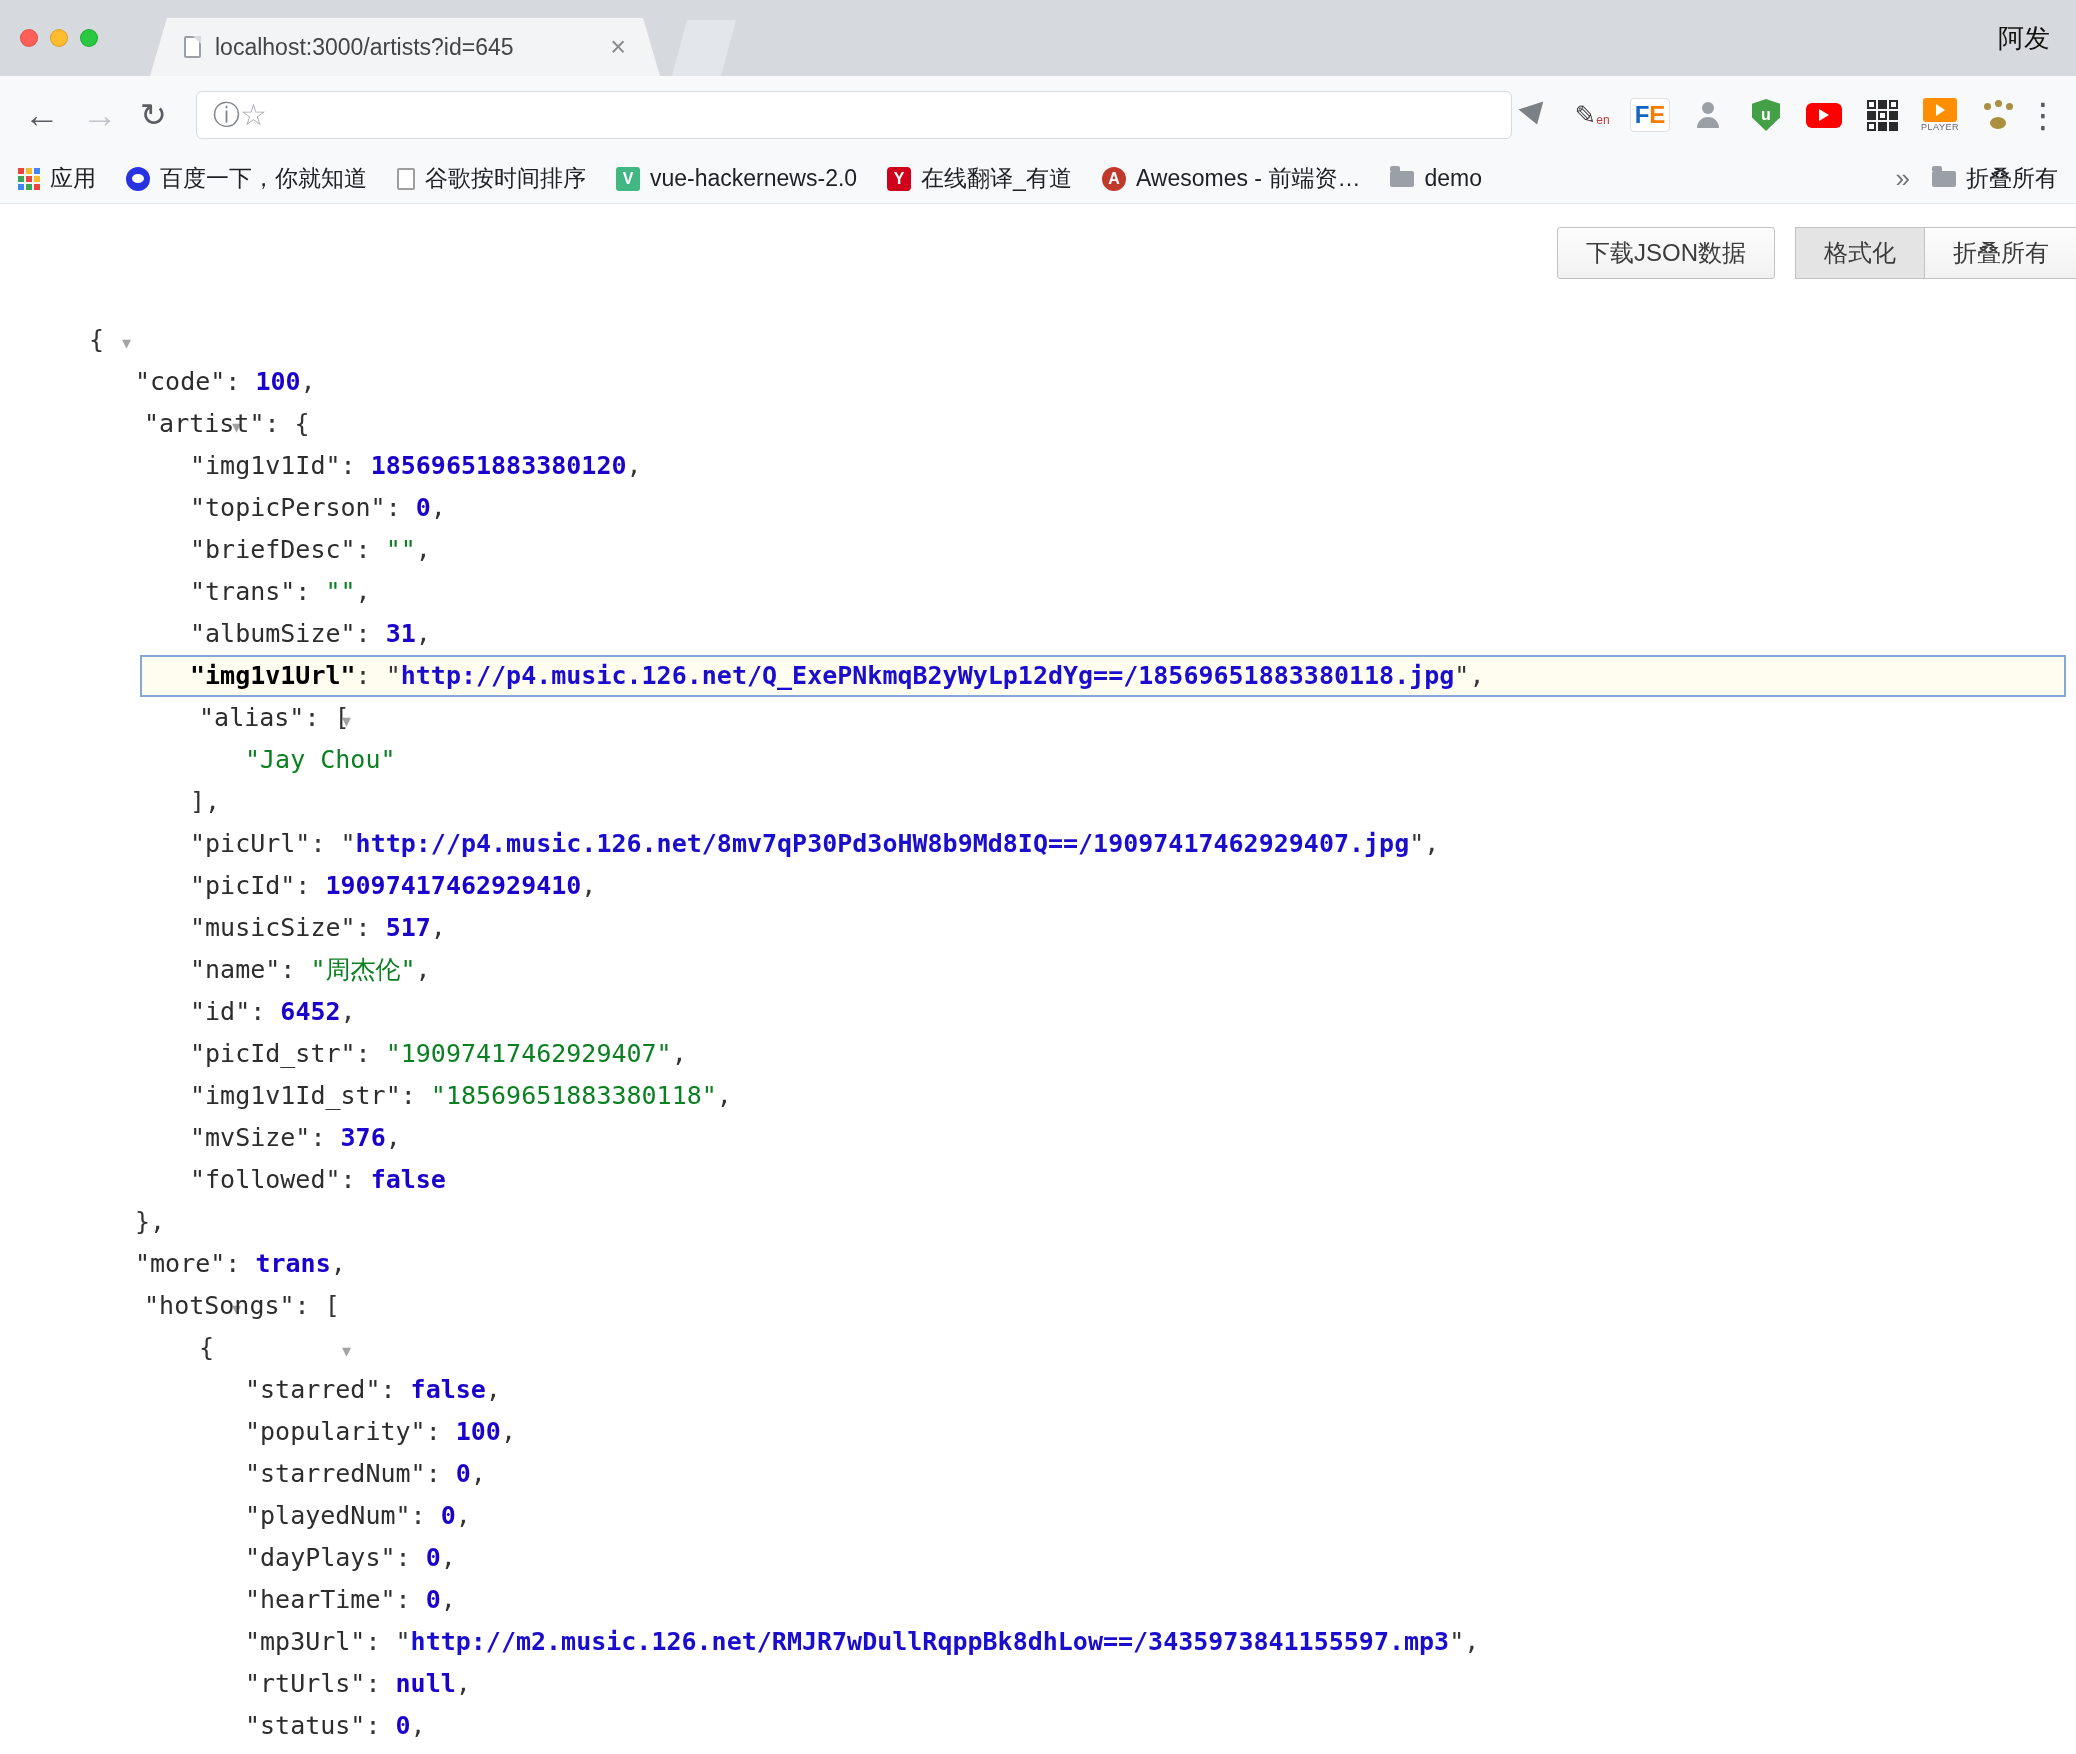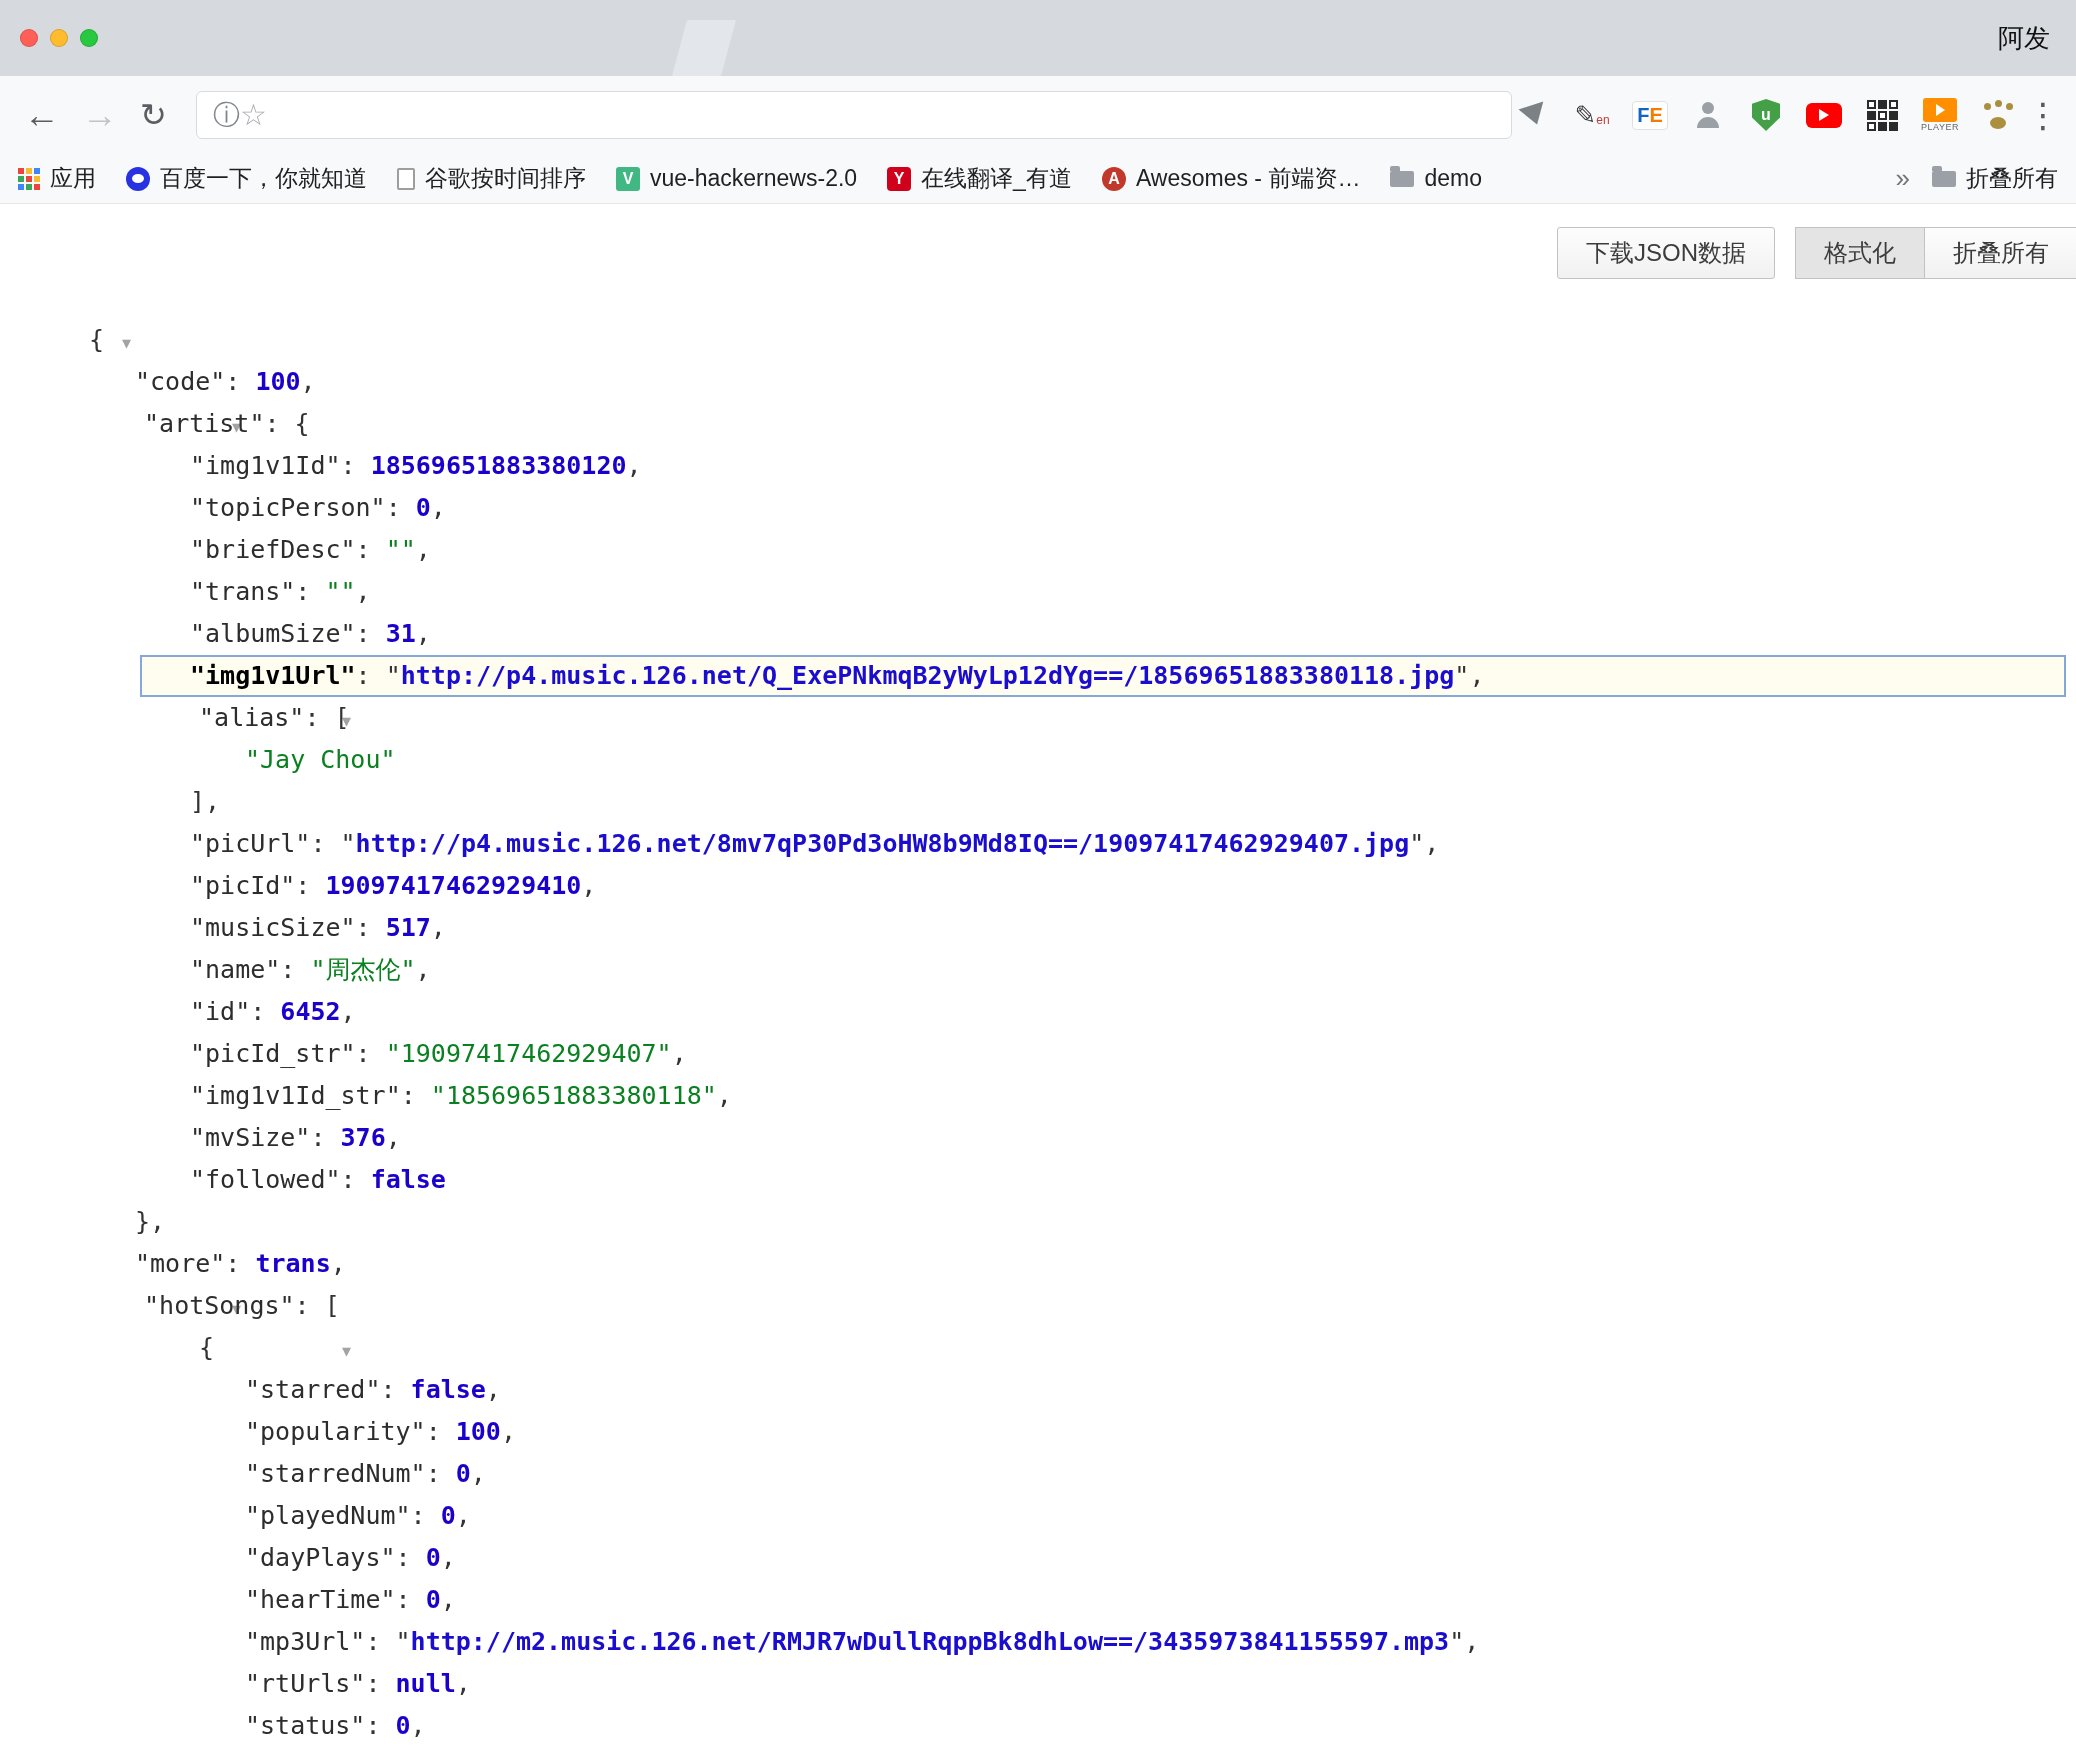--- a/index.html
+++ b/index.html
@@ -32,21 +32,21 @@
     border:1px solid #d8dadd; border-radius:6px; display:flex; align-items:center; padding:0 16px; }
   .info-icon { font-size:27px; color:#80868b; line-height:1; }
   .url { flex:1; margin-left:14px; font-size:26px; color:#24292e; white-space:nowrap; overflow:hidden; }
   .url .path { color:#3c4043; }
   .star-icon { font-size:30px; color:#a9adb2; line-height:1; }
   .exts { position:absolute; right:58px; top:0; height:78px; display:flex; align-items:center; gap:18px; }
   .ext { width:40px; height:44px; display:flex; flex-direction:column; align-items:center; justify-content:center; }
   .tri-down { width:0; height:0; border-left:13px solid transparent; border-right:13px solid transparent; border-top:20px solid #7c8186; transform:rotate(-18deg); }
   .pen { font-size:26px; color:#3c3c3c; line-height:1; }
   .pen small { font-size:12px; color:#c23b3b; }
-  .fe-tile { font-size:20px; font-weight:bold; background:#fff; border-radius:4px; padding:2px 4px; border:1px solid #e0e0e0; }
+  .fe-tile { font-size:24px; font-weight:bold; background:#fff; border-radius:4px; padding:2px 4px; border:1px solid #e0e0e0; }
   .fe-tile b:first-child { color:#1565c0; } .fe-tile b:last-child { color:#f57c00; }
   .person { width:28px; height:28px; position:relative; }
   .person::before { content:""; position:absolute; left:8px; top:1px; width:12px; height:12px; border-radius:50%; background:#9aa0a6; }
   .person::after { content:""; position:absolute; left:3px; bottom:1px; width:22px; height:11px; border-radius:11px 11px 0 0; background:#9aa0a6; }
   .shield { width:28px; height:32px; background:#43a047; clip-path:polygon(50% 0,100% 15%,100% 58%,50% 100%,0 58%,0 15%);
     color:#fff; font-size:16px; font-weight:bold; display:flex; align-items:center; justify-content:center; }
   .yt { width:36px; height:25px; background:#f00; border-radius:6px; display:flex; align-items:center; justify-content:center; }
   .yt i { width:0; height:0; border-left:10px solid #fff; border-top:6px solid transparent; border-bottom:6px solid transparent; }
   .qr { display:grid; grid-template-columns:repeat(3,9px); grid-template-rows:repeat(3,9px); gap:2px; }
   .qr i { background:#2b2b2b; } .qr i.o { background:#fff; border:2px solid #2b2b2b; }
@@ -107,20 +107,25 @@
     background:var(--highlight_bg); border:2px solid var(--highlight_border); }
 </style>
 </head>
 <body>
 
 <div class="tabstrip">
   <div class="traffic">
     <span class="tl red"></span>
     <span class="tl yellow"></span>
     <span class="tl green"></span>
+  </div>
+  <div class="tab">
+    <span class="doc-icon"></span>
+    <span class="tab-title">localhost:3000/artists?id=645</span>
+    <span class="tab-close">×</span>
   </div>
   <div class="stub"></div>
   <div class="profile">阿发</div>
 </div>
 
 <div class="toolbar">
   <span class="nav nav-back">←</span>
   <span class="nav nav-fwd">→</span>
   <span class="nav nav-reload">↻</span>
   <div class="omnibox">

